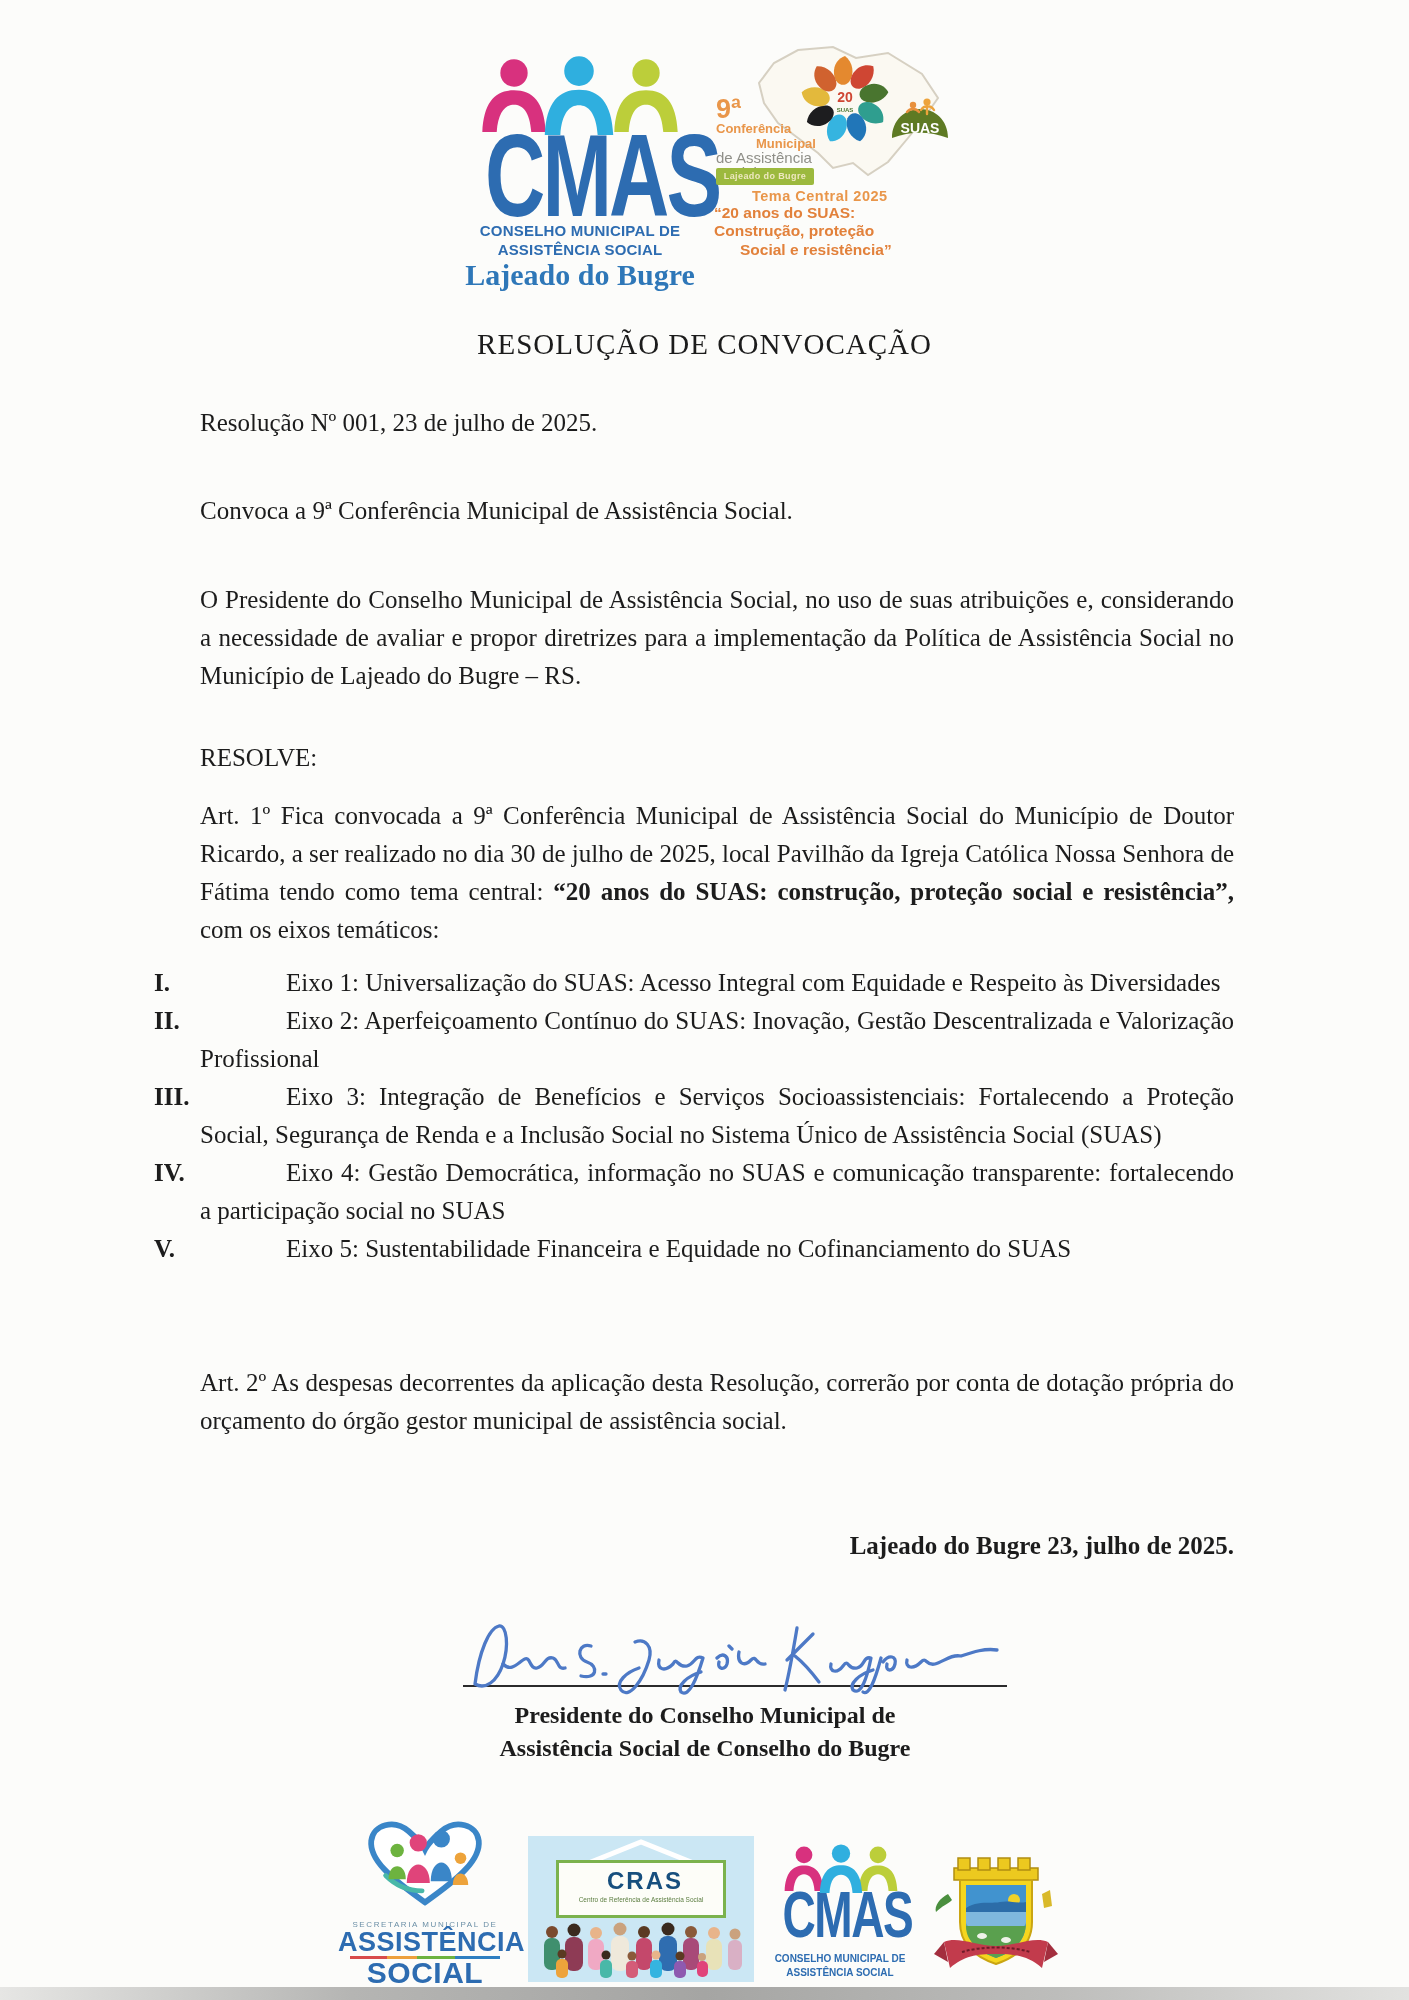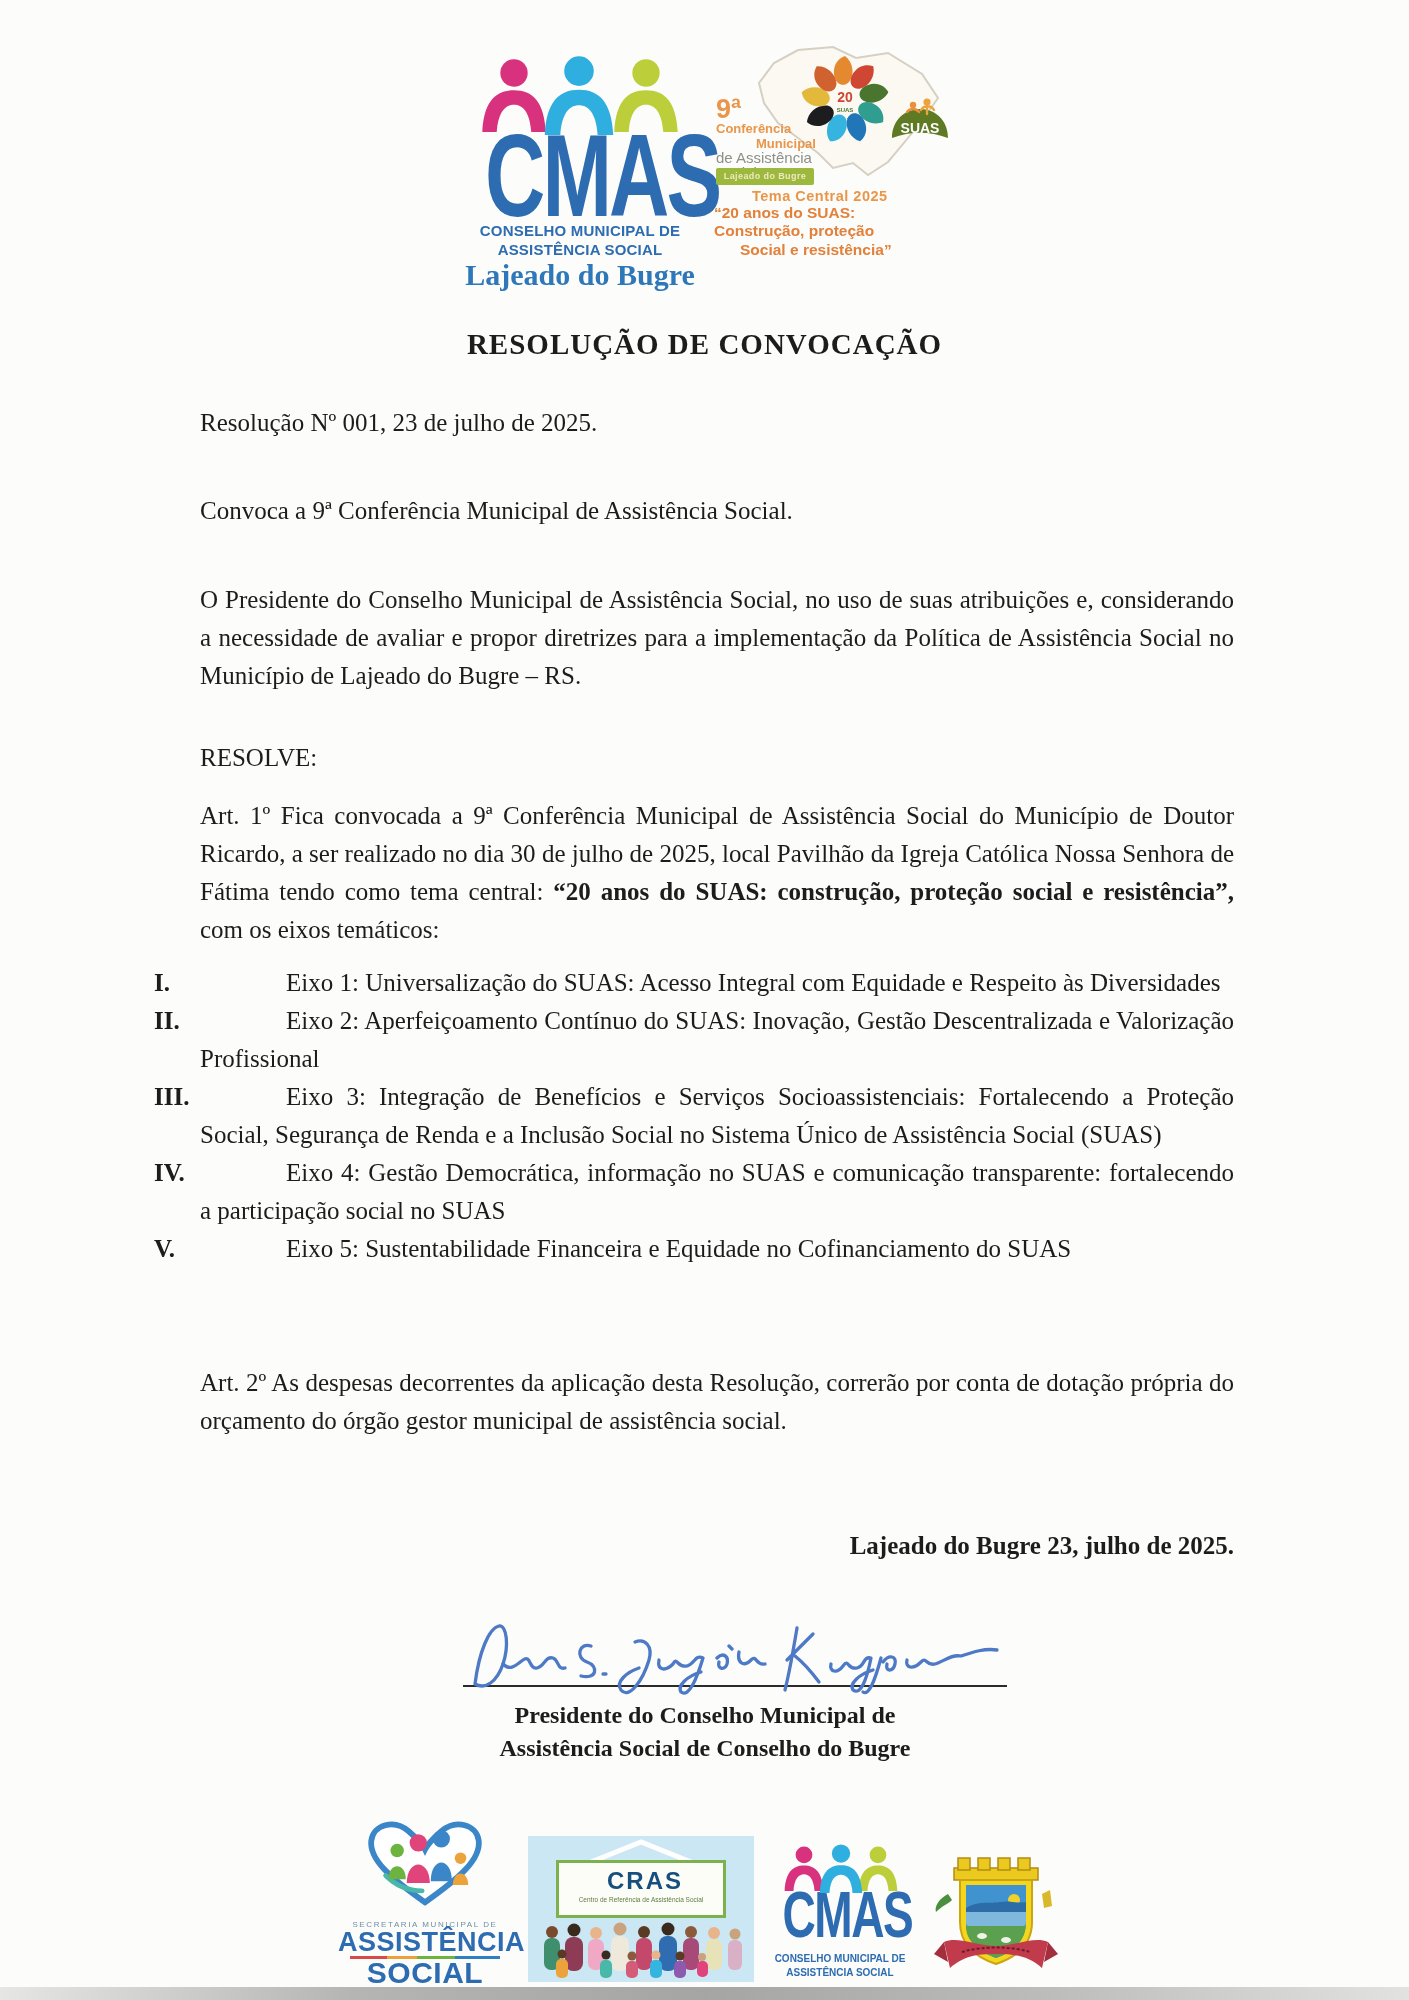--- a/index.html
+++ b/index.html
@@ -25,21 +25,21 @@
   .conf-banner{position:absolute;left:716px;top:168px;width:98px;height:17px;background:#9cb93e;
         border-radius:2px;text-align:center;font-family:"Liberation Sans",sans-serif;
         font-weight:700;font-size:9px;line-height:17px;color:#eee8c0;letter-spacing:.4px;}
   .conf-theme{position:absolute;font-family:"Liberation Sans",sans-serif;font-weight:700;
         font-size:15.5px;color:#e2813b;}
 
   
   .body-text{position:absolute;left:200px;width:1034px;font-size:25px;line-height:38px;
         text-align:justify;text-align-last:left;}
   .doc-title{position:absolute;left:0;top:328px;width:1409px;text-align:center;
-        font-weight:700;font-size:29px;letter-spacing:1px;}
+        font-weight:400;font-size:29px;letter-spacing:1px;}
   .bold{font-weight:700;}
   .eixo{position:relative;text-indent:86px;}
   .eixo .num{position:absolute;left:-46px;top:0;width:56px;text-align:right;
         font-weight:700;text-indent:0;}
   .dateline{position:absolute;left:200px;top:1532px;width:1034px;text-align:right;
         font-weight:700;font-size:25px;}
   .sig-names{position:absolute;left:355px;top:1699px;width:700px;text-align:center;
         font-weight:700;font-size:24px;line-height:33px;}
 
   

